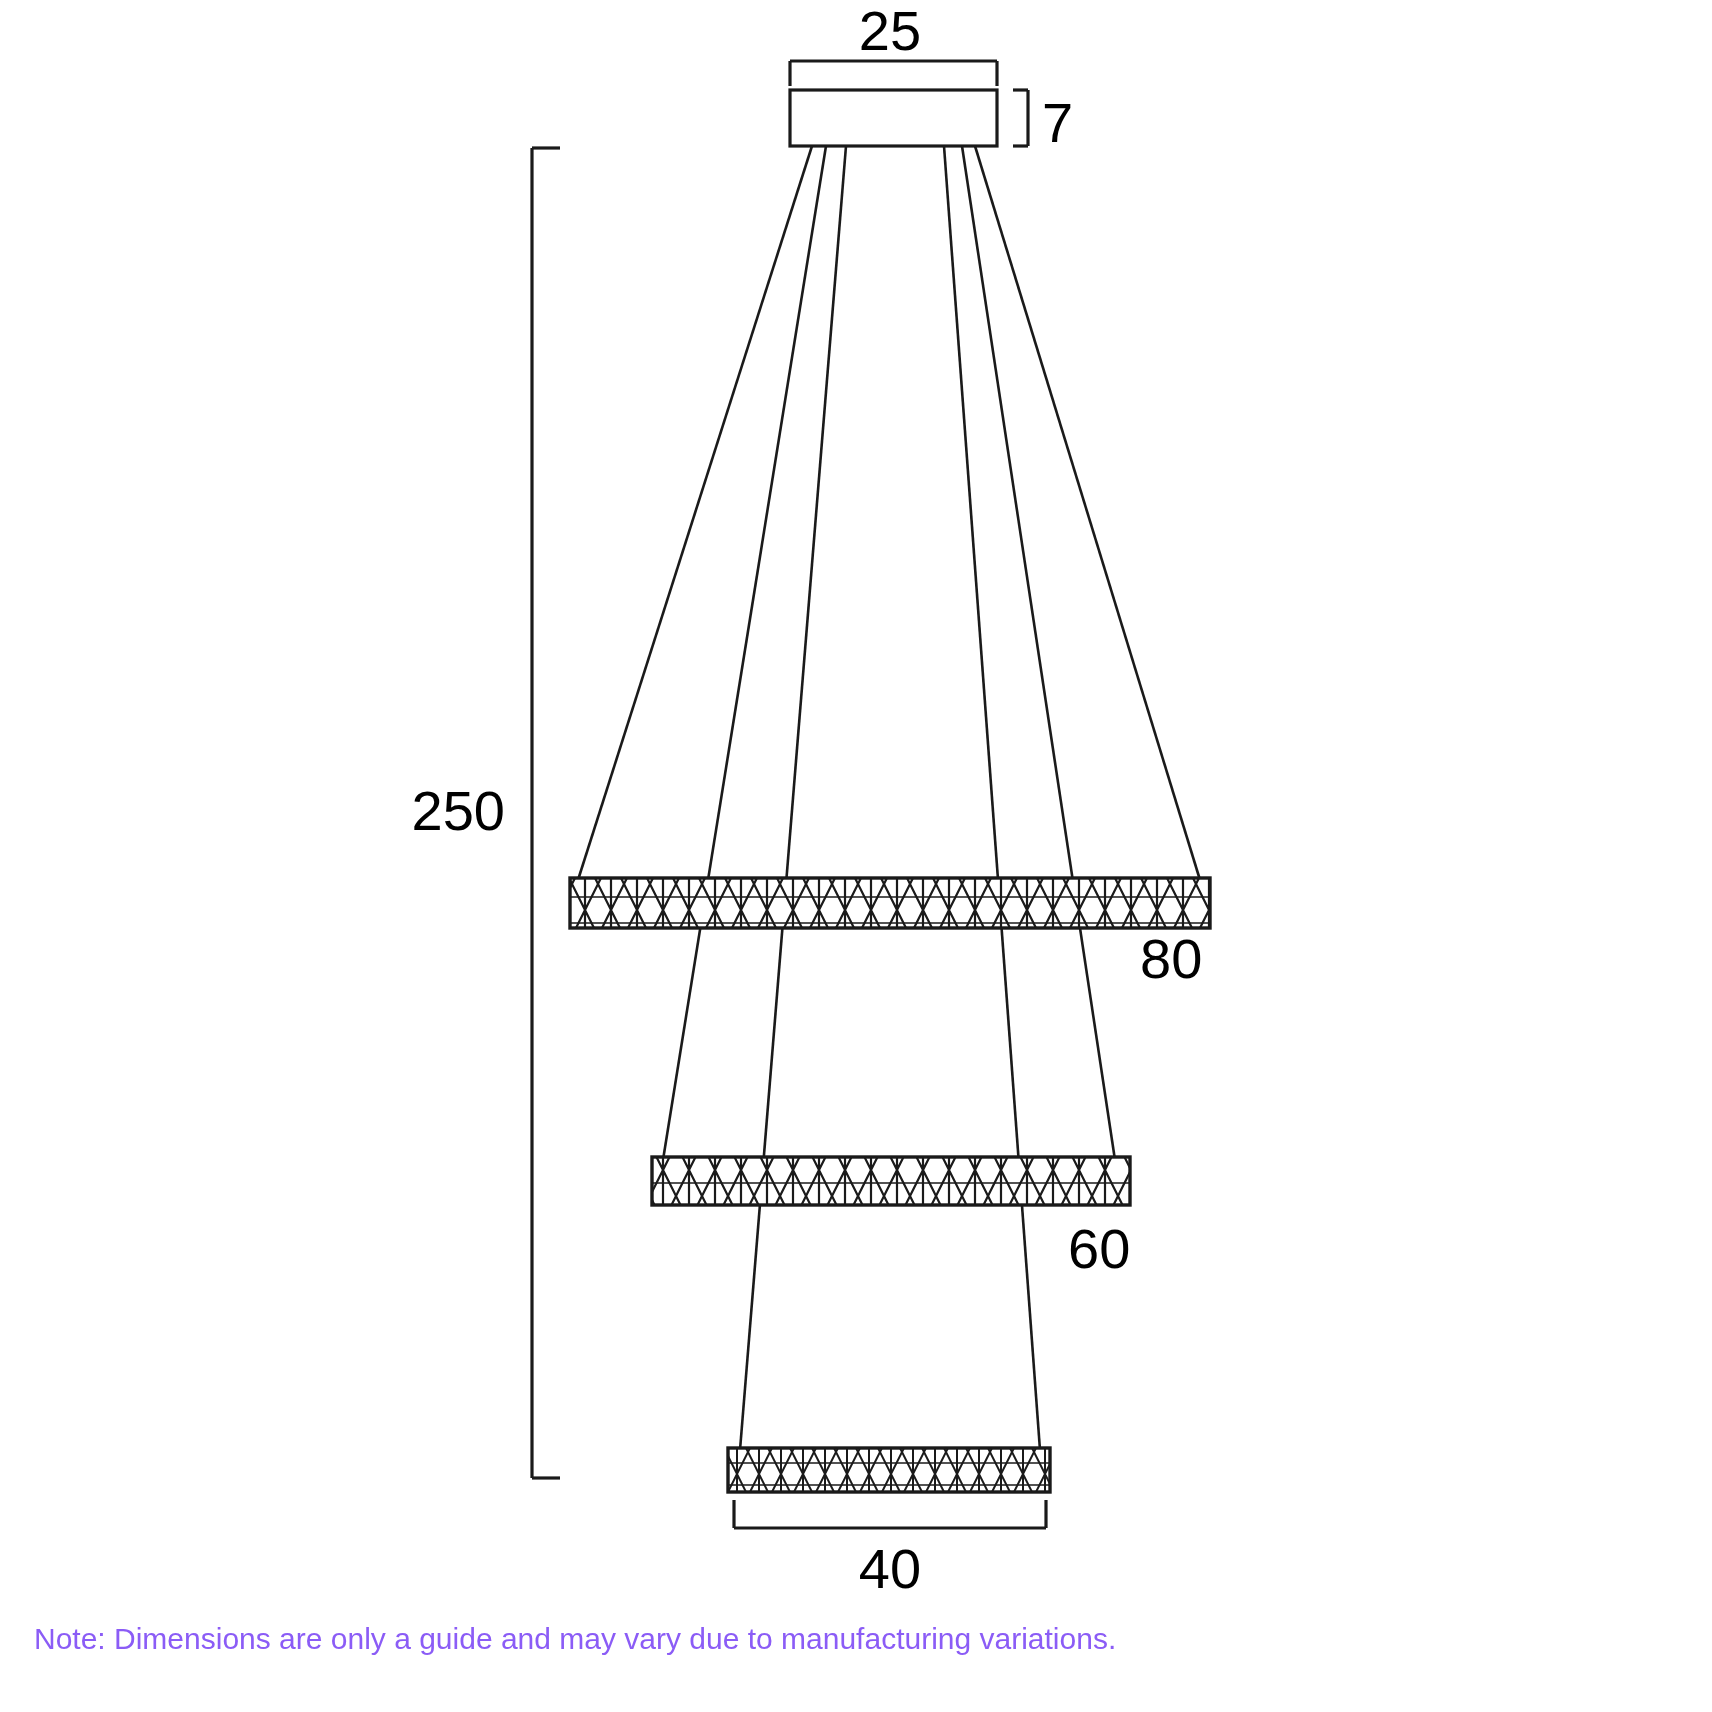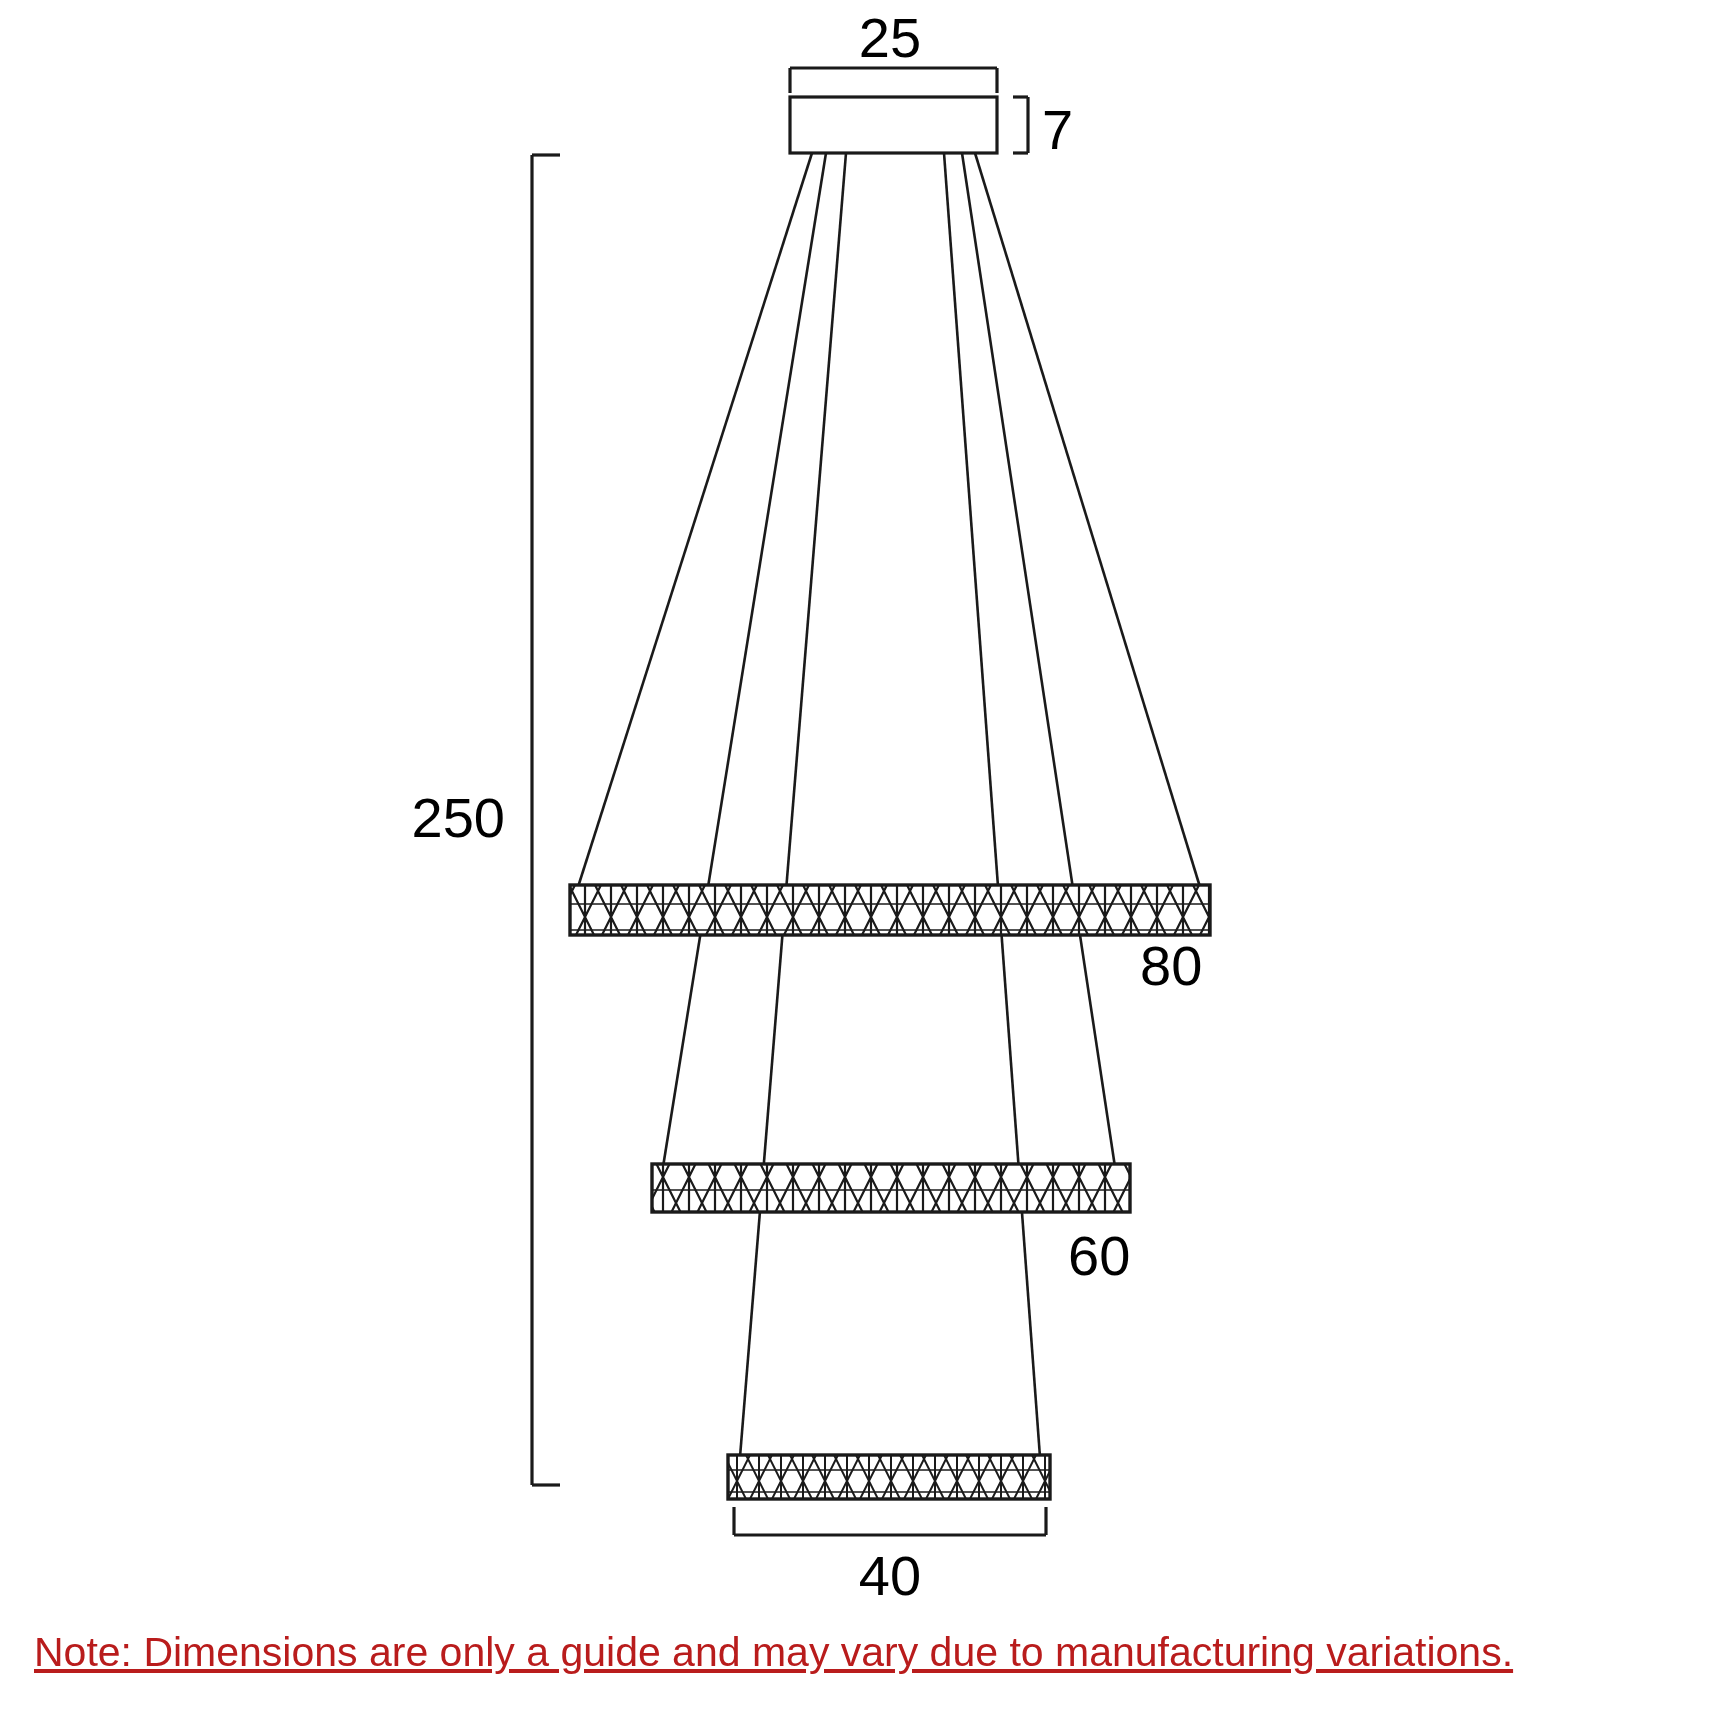--- a/index.html
+++ b/index.html
@@ -10,46 +10,45 @@
   body {
     width: 1712px;
     height: 1712px;
     font-family: "Liberation Sans", sans-serif;
     color: #000000;
     position: relative;
     overflow: hidden;
   }
   #stage {
     position: absolute;
-    left: 0; top: 7px;
+    left: 0; top: 0;
     width: 1712px;
     height: 1260px;
   }
   svg#drawing {
     position: absolute;
     left: 0;
     top: 0;
     width: 1712px;
     height: 1712px;
   }
   .dimtext {
     font-family: "Liberation Sans", sans-serif;
     font-size: 56px;
     fill: #000000;
   }
   .note {
     position: absolute;
     left: 34px;
     top: 1622px;
-    font-size: 41px;
+    font-size: 30px;
     font-family: "Liberation Sans", sans-serif;
-    color: #b91c1c;
+    color: #8b5cf6;
     white-space: nowrap;
     letter-spacing: 0px;
-    text-decoration: underline;
   }
 </style>
 </head>
 <body>
 
 <div id="stage">
 
   <svg id="drawing" viewBox="0 0 1712 1712">
     <defs>
       <pattern id="crystalPattern" width="26" height="52" patternUnits="userSpaceOnUse">

